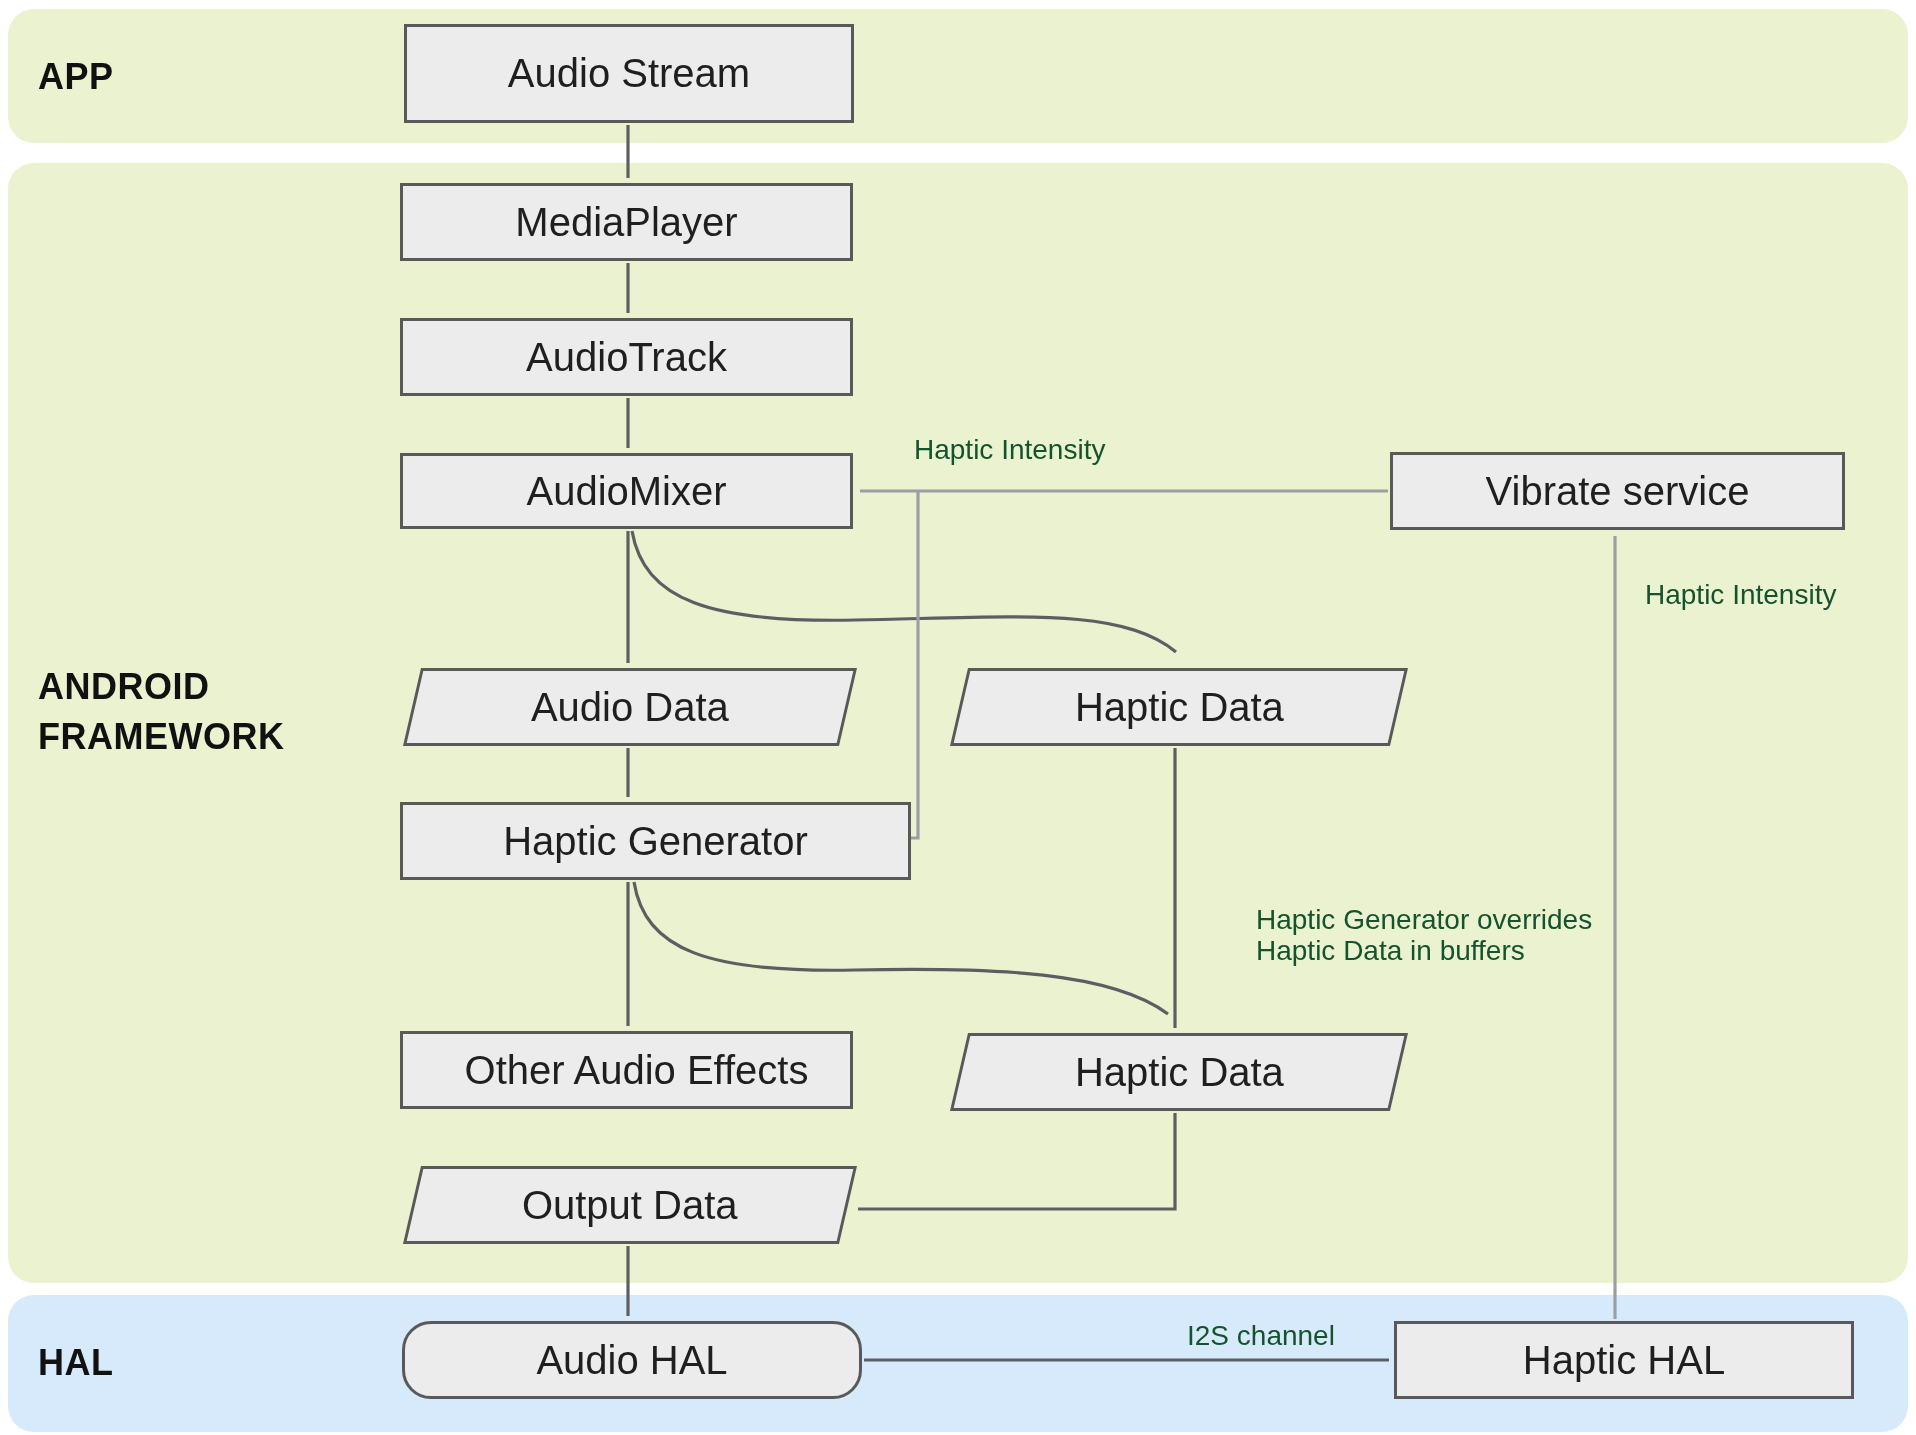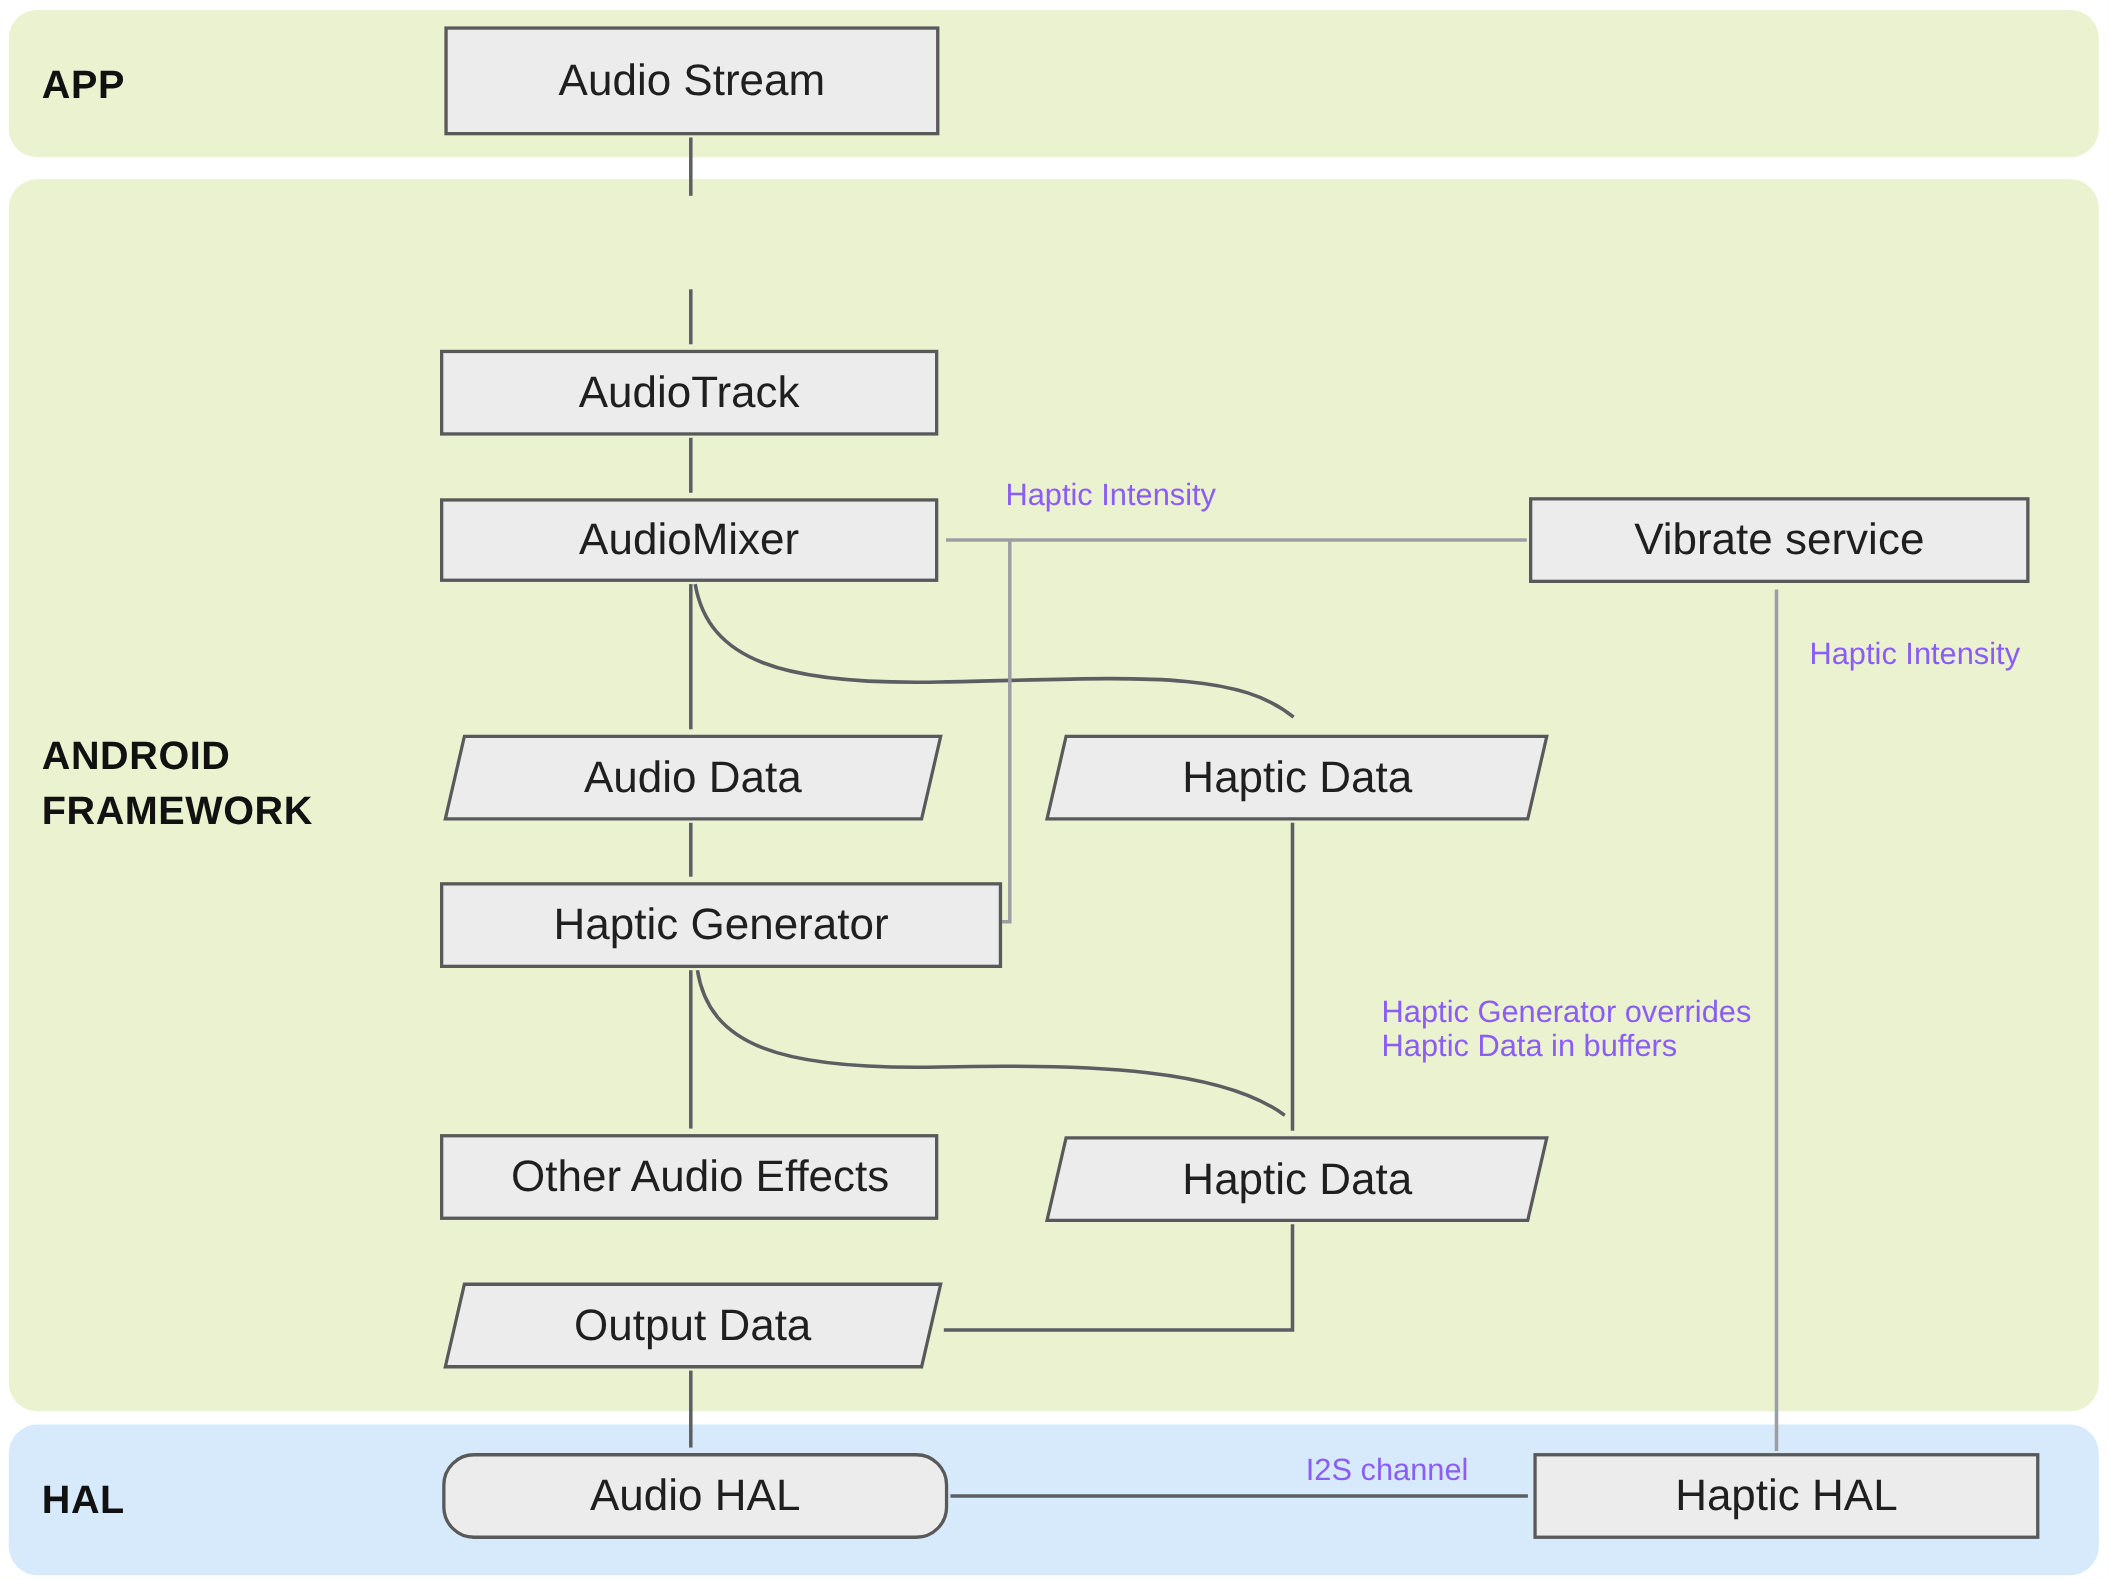--- a/index.html
+++ b/index.html
@@ -45,21 +45,21 @@
   #audio-data{left:412px;top:668px;width:436px;height:78px;}
   #haptic-data-1{left:959px;top:668px;width:440px;height:78px;}
   #haptic-generator{left:400px;top:802px;width:511px;height:78px;}
   #other-audio-effects{left:400px;top:1031px;width:453px;height:78px;padding-left:20px;}
   #haptic-data-2{left:959px;top:1033px;width:440px;height:78px;}
   #output-data{left:412px;top:1166px;width:436px;height:78px;}
   #vibrate-service{left:1390px;top:452px;width:455px;height:78px;}
   #audio-hal{left:402px;top:1321px;width:460px;height:78px;border-radius:29px;}
   #haptic-hal{left:1394px;top:1321px;width:460px;height:78px;}
 
-  .edge-label{position:absolute;z-index:3;font-size:28px;line-height:31px;color:#8b5cf6;white-space:pre-line;}
+  .edge-label{position:absolute;z-index:3;font-size:28px;line-height:31px;color:#14532d;white-space:pre-line;}
   #lbl-hi-mixer{left:914px;top:434px;}
   #lbl-hi-hal{left:1645px;top:579px;}
   #lbl-override{left:1256px;top:904px;}
   #lbl-i2s{left:1187px;top:1320px;}
 </style>
 </head>
 <body>
 
 <div id="canvas">
 
@@ -95,20 +95,23 @@
     <path class="dark" d="M864,1360 L1389,1360" marker-end="url(#ad)"></path>
 
     <path class="light" d="M1388,491 L860,491" marker-end="url(#al)"></path>
     <path class="light" d="M918,491 L918,838 L860,838" marker-end="url(#al)"></path>
     <path class="light" d="M1615,1319 L1615,536" marker-end="url(#al)"></path>
   </svg>
 
   <div class="node" id="audio-stream">
       <span class="lbl">Audio Stream</span>
     </div>
+  <div class="node" id="media-player">
+      <span class="lbl">MediaPlayer</span>
+    </div>
   <div class="node" id="audio-track">
       <span class="lbl">AudioTrack</span>
     </div>
   <div class="node" id="audio-mixer">
       <span class="lbl">AudioMixer</span>
     </div>
   <div class="node para" id="audio-data">
       <span class="lbl">Audio Data</span>
     </div>
   <div class="node para" id="haptic-data-1">

